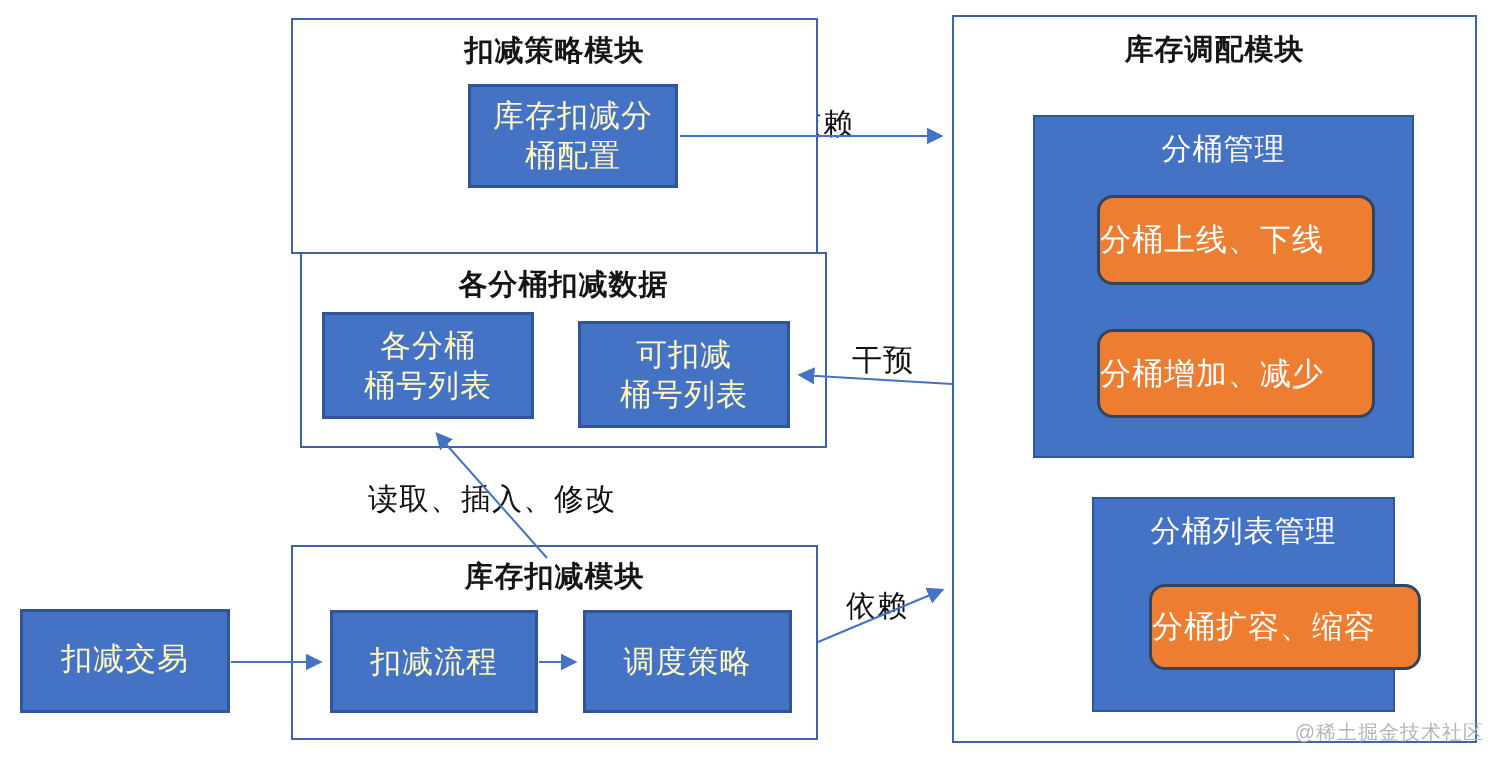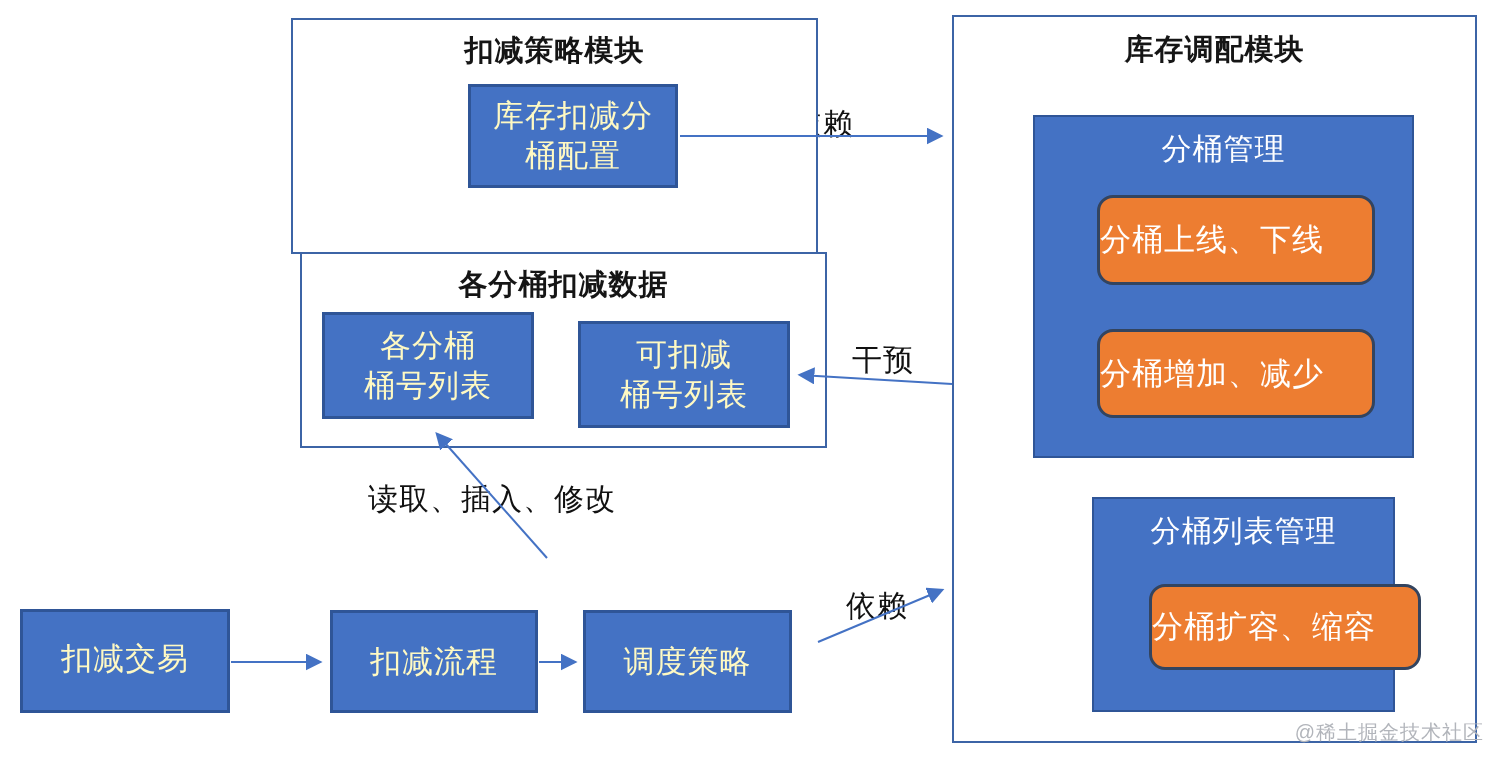--- a/index.html
+++ b/index.html
@@ -105,20 +105,23 @@
 <div class="canvas">
 
   <div class="abs container" style="left:291px; top:18px; width:527px; height:236px;">
     <div class="container-title" style="top:11px;">扣减策略模块</div>
   </div>
 
   <div class="abs container" style="left:291px; top:252px; width:527px; height:196px;margin-left:9px;">
     <div class="container-title" style="top:11px;">各分桶扣减数据</div>
   </div>
 
+  <div class="abs container" style="left:291px; top:545px; width:527px; height:195px;">
+    <div class="container-title" style="top:10px;">库存扣减模块</div>
+  </div>
 
   <div class="abs container" style="left:952px; top:15px; width:525px; height:728px;">
     <div class="container-title" style="top:13px;">库存调配模块</div>
   </div>
 
   <div class="abs node" style="left:468px; top:84px; width:210px; height:104px;">
     <span>库存扣减分</span>
     <span>桶配置</span>
   </div>
 

